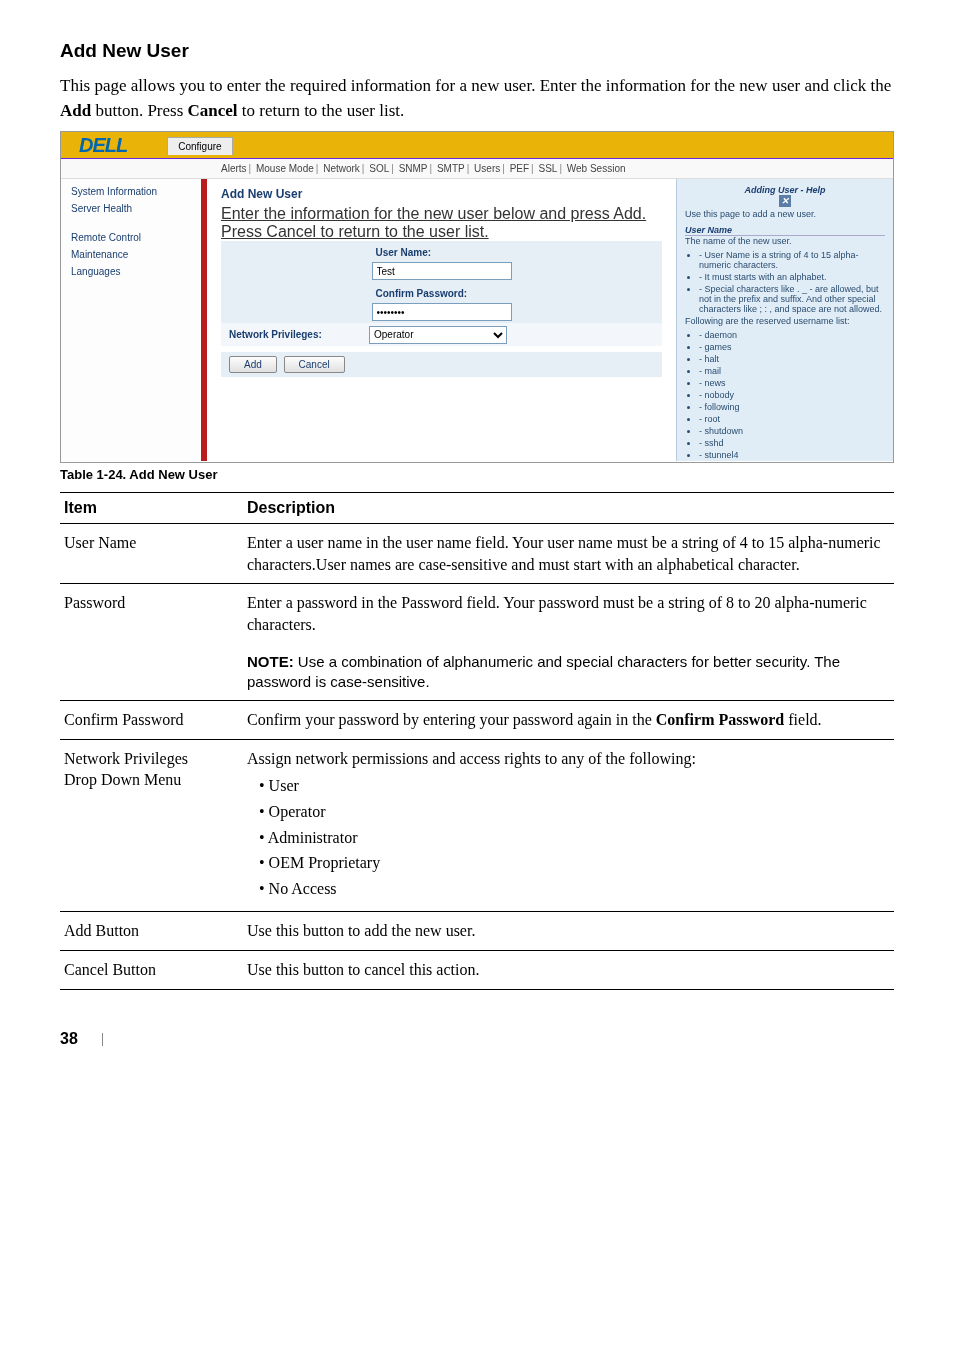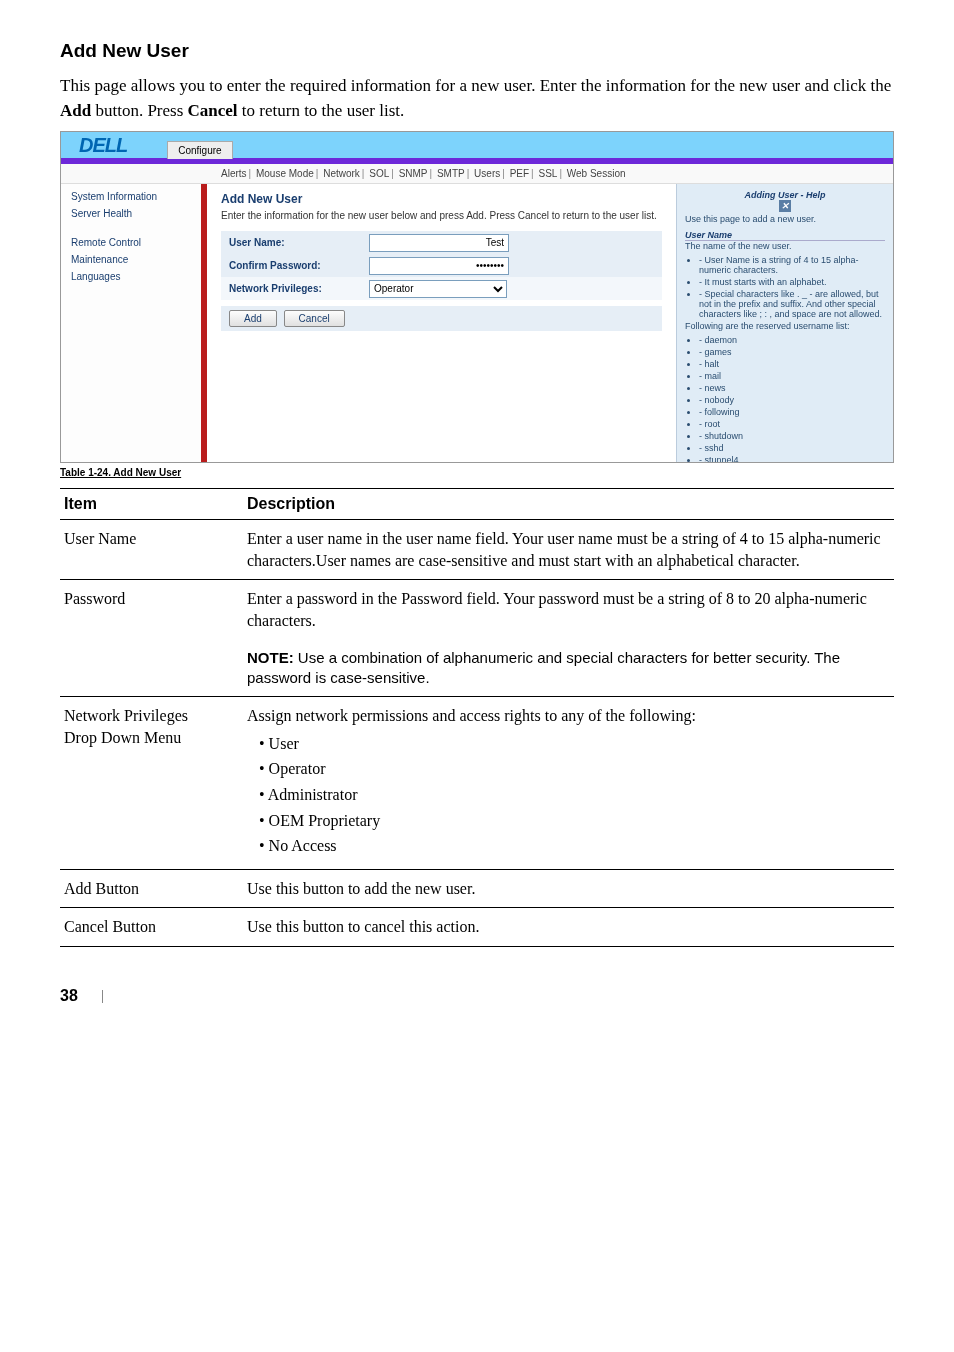--- a/index.html
+++ b/index.html
@@ -29,25 +29,25 @@
     background: #fff;
     font-family: Arial, Helvetica, sans-serif;
     font-size: 10px;
     margin-bottom: 4px;
     position: relative;
     height: 330px;
     overflow: hidden;
   }
   .shot-topbar {
     height: 26px;
-    background: #7dd3fc;
+    background: #eab308;
     display: flex;
-    align-items: flex-end;
+    align-items: center;
     padding-left: 18px;
-    border-bottom: 6px solid #6d28d9;
+    border-bottom: 1px solid #6d28d9;
   }
   .dell-logo {
     font-family: Arial, sans-serif;
     font-weight: bold;
     font-style: italic;
     font-size: 20px;
     color: #0066b2;
     margin-right: 40px;
     align-self: center;
     letter-spacing: -1px;
@@ -85,39 +85,38 @@
     padding: 8px 14px;
     position: relative;
   }
   .shot-main-title {
     font-weight: bold;
     font-size: 12px;
     color: #1a3e6f;
     margin-bottom: 4px;
   }
   .shot-main-sub {
-    font-size: 10px;
+    font-size: 16px;
     color: #333;
-    margin-bottom: 10px;
-  }
-  .form-row-odd { background: #e6eef6; }
+    text-decoration: underline;
+  }
+  .form-row-odd { background: #e6eef6; flex-direction: column; }
   .form-row-even { background: #f3f7fb; }
   .form-label {
     color: #1a3e6f;
     font-weight: bold;
     padding: 4px 8px;
   }
   .form-input {
     height: 16px;
     border: 1px solid #7a9ebd;
     background: #fff;
     padding: 0 4px;
     font-size: 10px;
     width: 130px;
-    text-align: right;
   }
   .form-select {
     height: 18px;
     border: 1px solid #7a9ebd;
     background: #fff;
     font-size: 10px;
     width: 138px;
   }
   .form-btns { margin-top: 6px; }
   .btn-sm {
@@ -163,23 +162,22 @@
     color: #1a3e6f;
     margin-top: 6px;
     border-bottom: 1px solid #aac;
   }
   .help-ul { margin: 4px 0 0 14px; padding: 0; }
   .help-ul li { margin-bottom: 2px; }
   
   .table-caption {
     font-family: Arial, Helvetica, sans-serif;
     font-weight: bold;
-    font-size: 10px;
+    font-size: 13px;
     margin: 4px 0 10px 0;
-    text-decoration: underline;
   }
   
   table.desc {
     width: 100%;
     border-collapse: collapse;
     font-size: 16px;
   }
   table.desc th {
     font-family: Arial, Helvetica, sans-serif;
     font-weight: bold;
@@ -335,20 +333,26 @@
       <td>Password</td>
       <td>Enter a password in the Password field. Your password must be a string of 8 to 20 alpha-numeric characters.</td>
     </tr>
     <tr>
       <td></td>
       <td class="note-line">
         <b>NOTE:</b><span> Use a combination of alphanumeric and special characters for better security. The password is case-sensitive.</span>
       </td>
     </tr>
     <tr>
+      <td>Confirm Password</td>
+      <td>
+        <span>Confirm your password by entering your password again in the </span><span class="bold-serif">Confirm Password</span><span> field.</span>
+      </td>
+    </tr>
+    <tr>
       <td>
         <span>Network Privileges</span><br>
         <span>Drop Down Menu</span>
       </td>
       <td>
         <span>Assign network permissions and access rights to any of the following:</span>
         <ul class="bullets">
           <li>User</li>
           <li>Operator</li>
           <li>Administrator</li>

